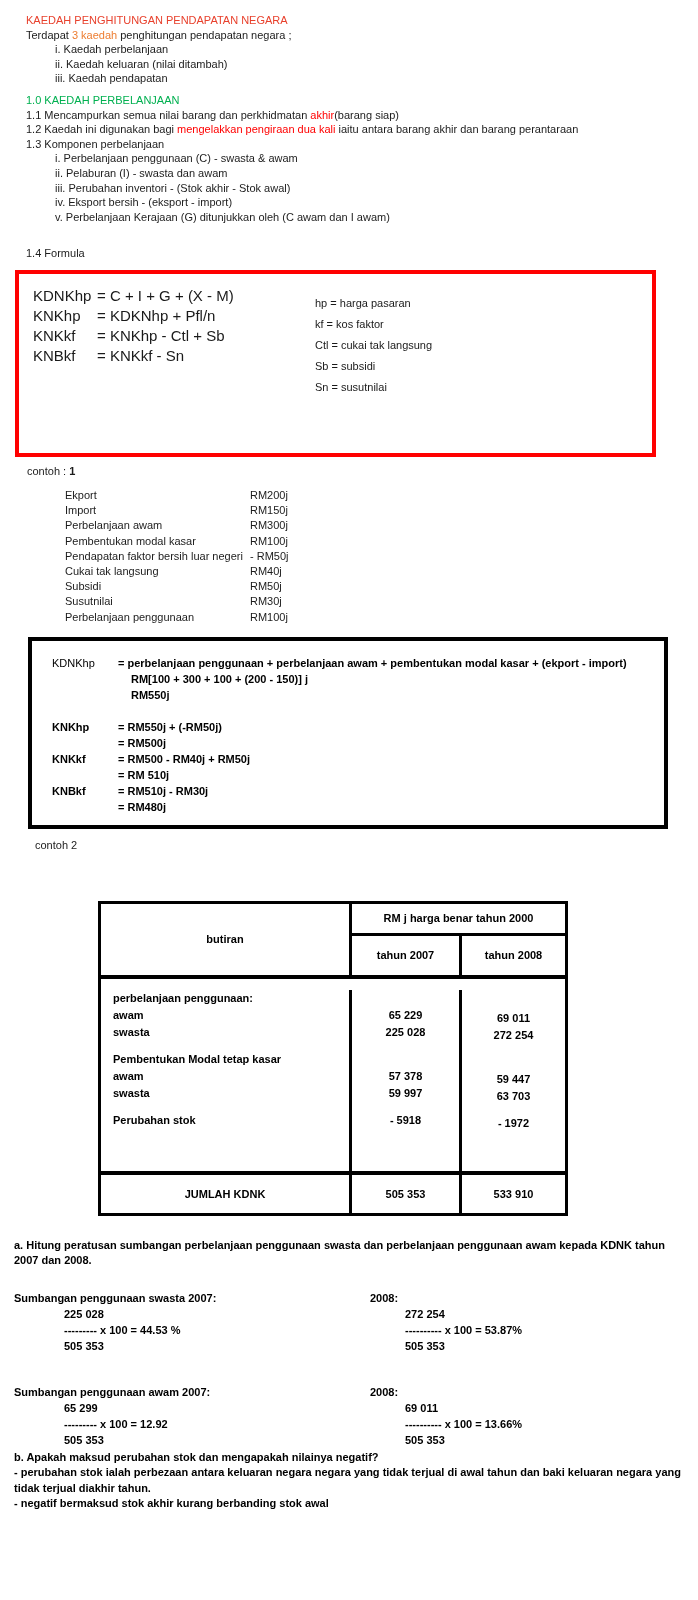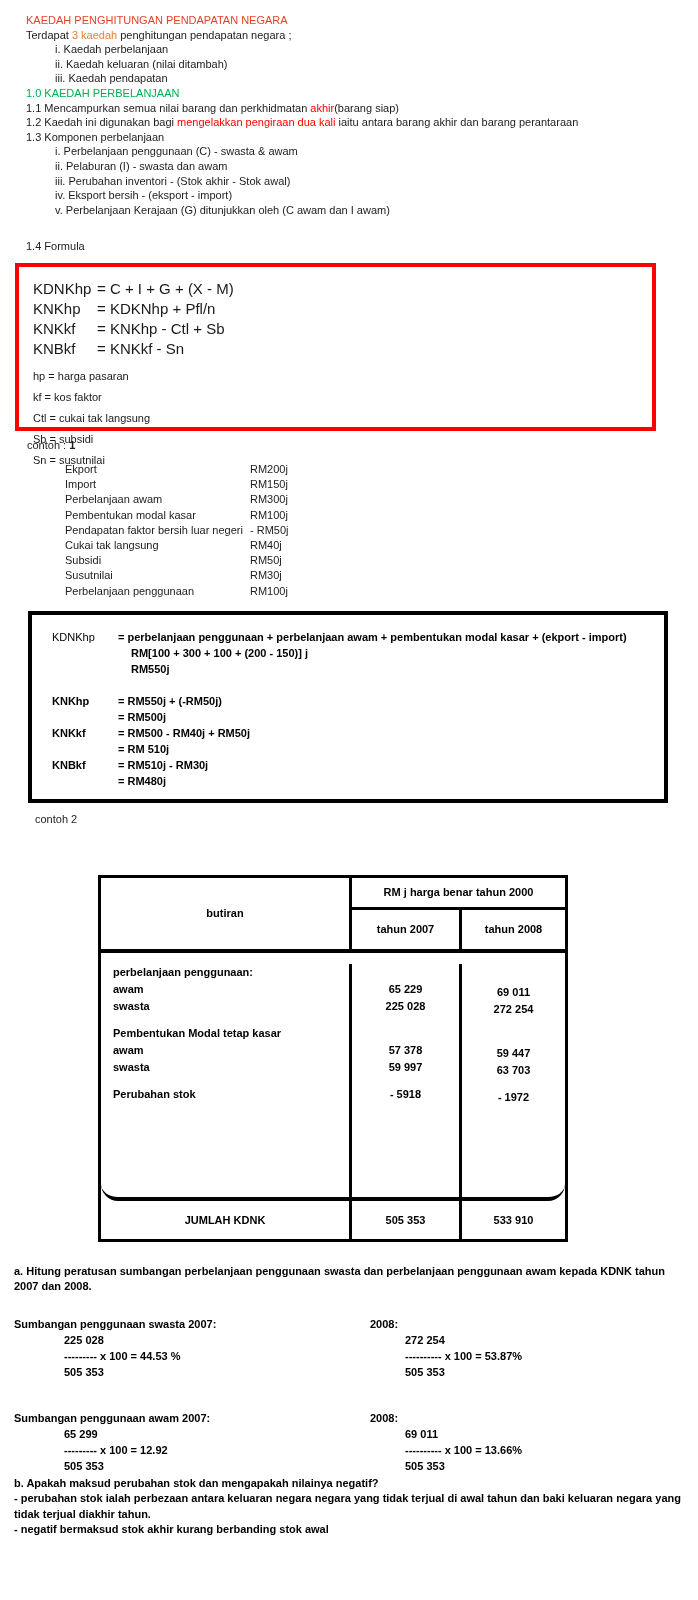--- a/index.html
+++ b/index.html
@@ -14,33 +14,32 @@
     color: #1c1c1c;
     padding: 13px 14px 0 14px;
     overflow: hidden;
   }
   .l { line-height: 14.6px; padding-left: 12px; }
   .red-title { color: #e8402c; }
   .orange { color: #ed7d31; }
   .green { color: #00b050; }
   .red { color: #ff0000; }
   .ind1 { padding-left: 41px; }
-  .mt-green { margin-top: 0; }
+  .mt-green { margin-top: 7px; }
   .mt-formula { margin-top: 22px; }
 
   
   .formula-box {
     margin-top: 9px;
     margin-left: 1px;
     width: 641px;
-    height: 168px;
+    height: 187px;
     border: 4px solid #ff0000;
     display: flex;
     padding: 12px 12px 12px 14px;
-    flex-direction: column;
   }
   .fb-left { width: 282px; }
   .fb-left .eq { line-height: 20px; font-size: 15px; color: #1a1a1a; }
   .eq-label { display: inline-block; width: 64px; }
   .fb-right { padding-top: 7px; }
   .fb-right .lg { line-height: 21px; font-size: 11px; color: #1a1a1a; }
 
   
   .contoh1-label { margin-top: 7px; padding-left: 13px; line-height: 15px; }
   .bold { font-weight: bold; }
@@ -85,21 +84,21 @@
   }
   .th-right { display: flex; flex-direction: column; }
   .th-span {
     height: 32px; border-bottom: 3px solid #000;
     display: flex; align-items: center; justify-content: center;
   }
   .th-years { display: grid; grid-template-columns: 110px 1fr; flex: 1; }
   .th-y2007 { border-right: 3px solid #000; display: flex; align-items: center; justify-content: center; }
   .th-y2008 { display: flex; align-items: center; justify-content: center; }
 
-  .t-body { display: flex; flex-direction: column; height: 248px; padding-top: 11px; border-bottom: 4px solid #000; border-radius: 17px; }
+  .t-body { display: flex; flex-direction: column; height: 196px; padding-top: 11px; border-bottom: 4px solid #000; }
   .t-row { display: grid; grid-template-columns: 251px 110px 1fr; line-height: 17px; }
   .t-row.blank { height: 10px; line-height: 10px; }
   .t-row .c1 { padding-left: 12px; border-right: 3px solid #000; }
   .t-row .c2 { text-align: center; border-right: 3px solid #000; }
   .t-row .c3 { text-align: center; position: relative; top: 3px; }
   .t-fill { flex: 1; }
   .t-fill .c1, .t-fill .c2 { height: 100%; }
 
   .t-foot { display: grid; grid-template-columns: 251px 110px 1fr; height: 38px; }
   .t-foot .c1 { border-right: 3px solid #000; display: flex; align-items: center; justify-content: center; }

